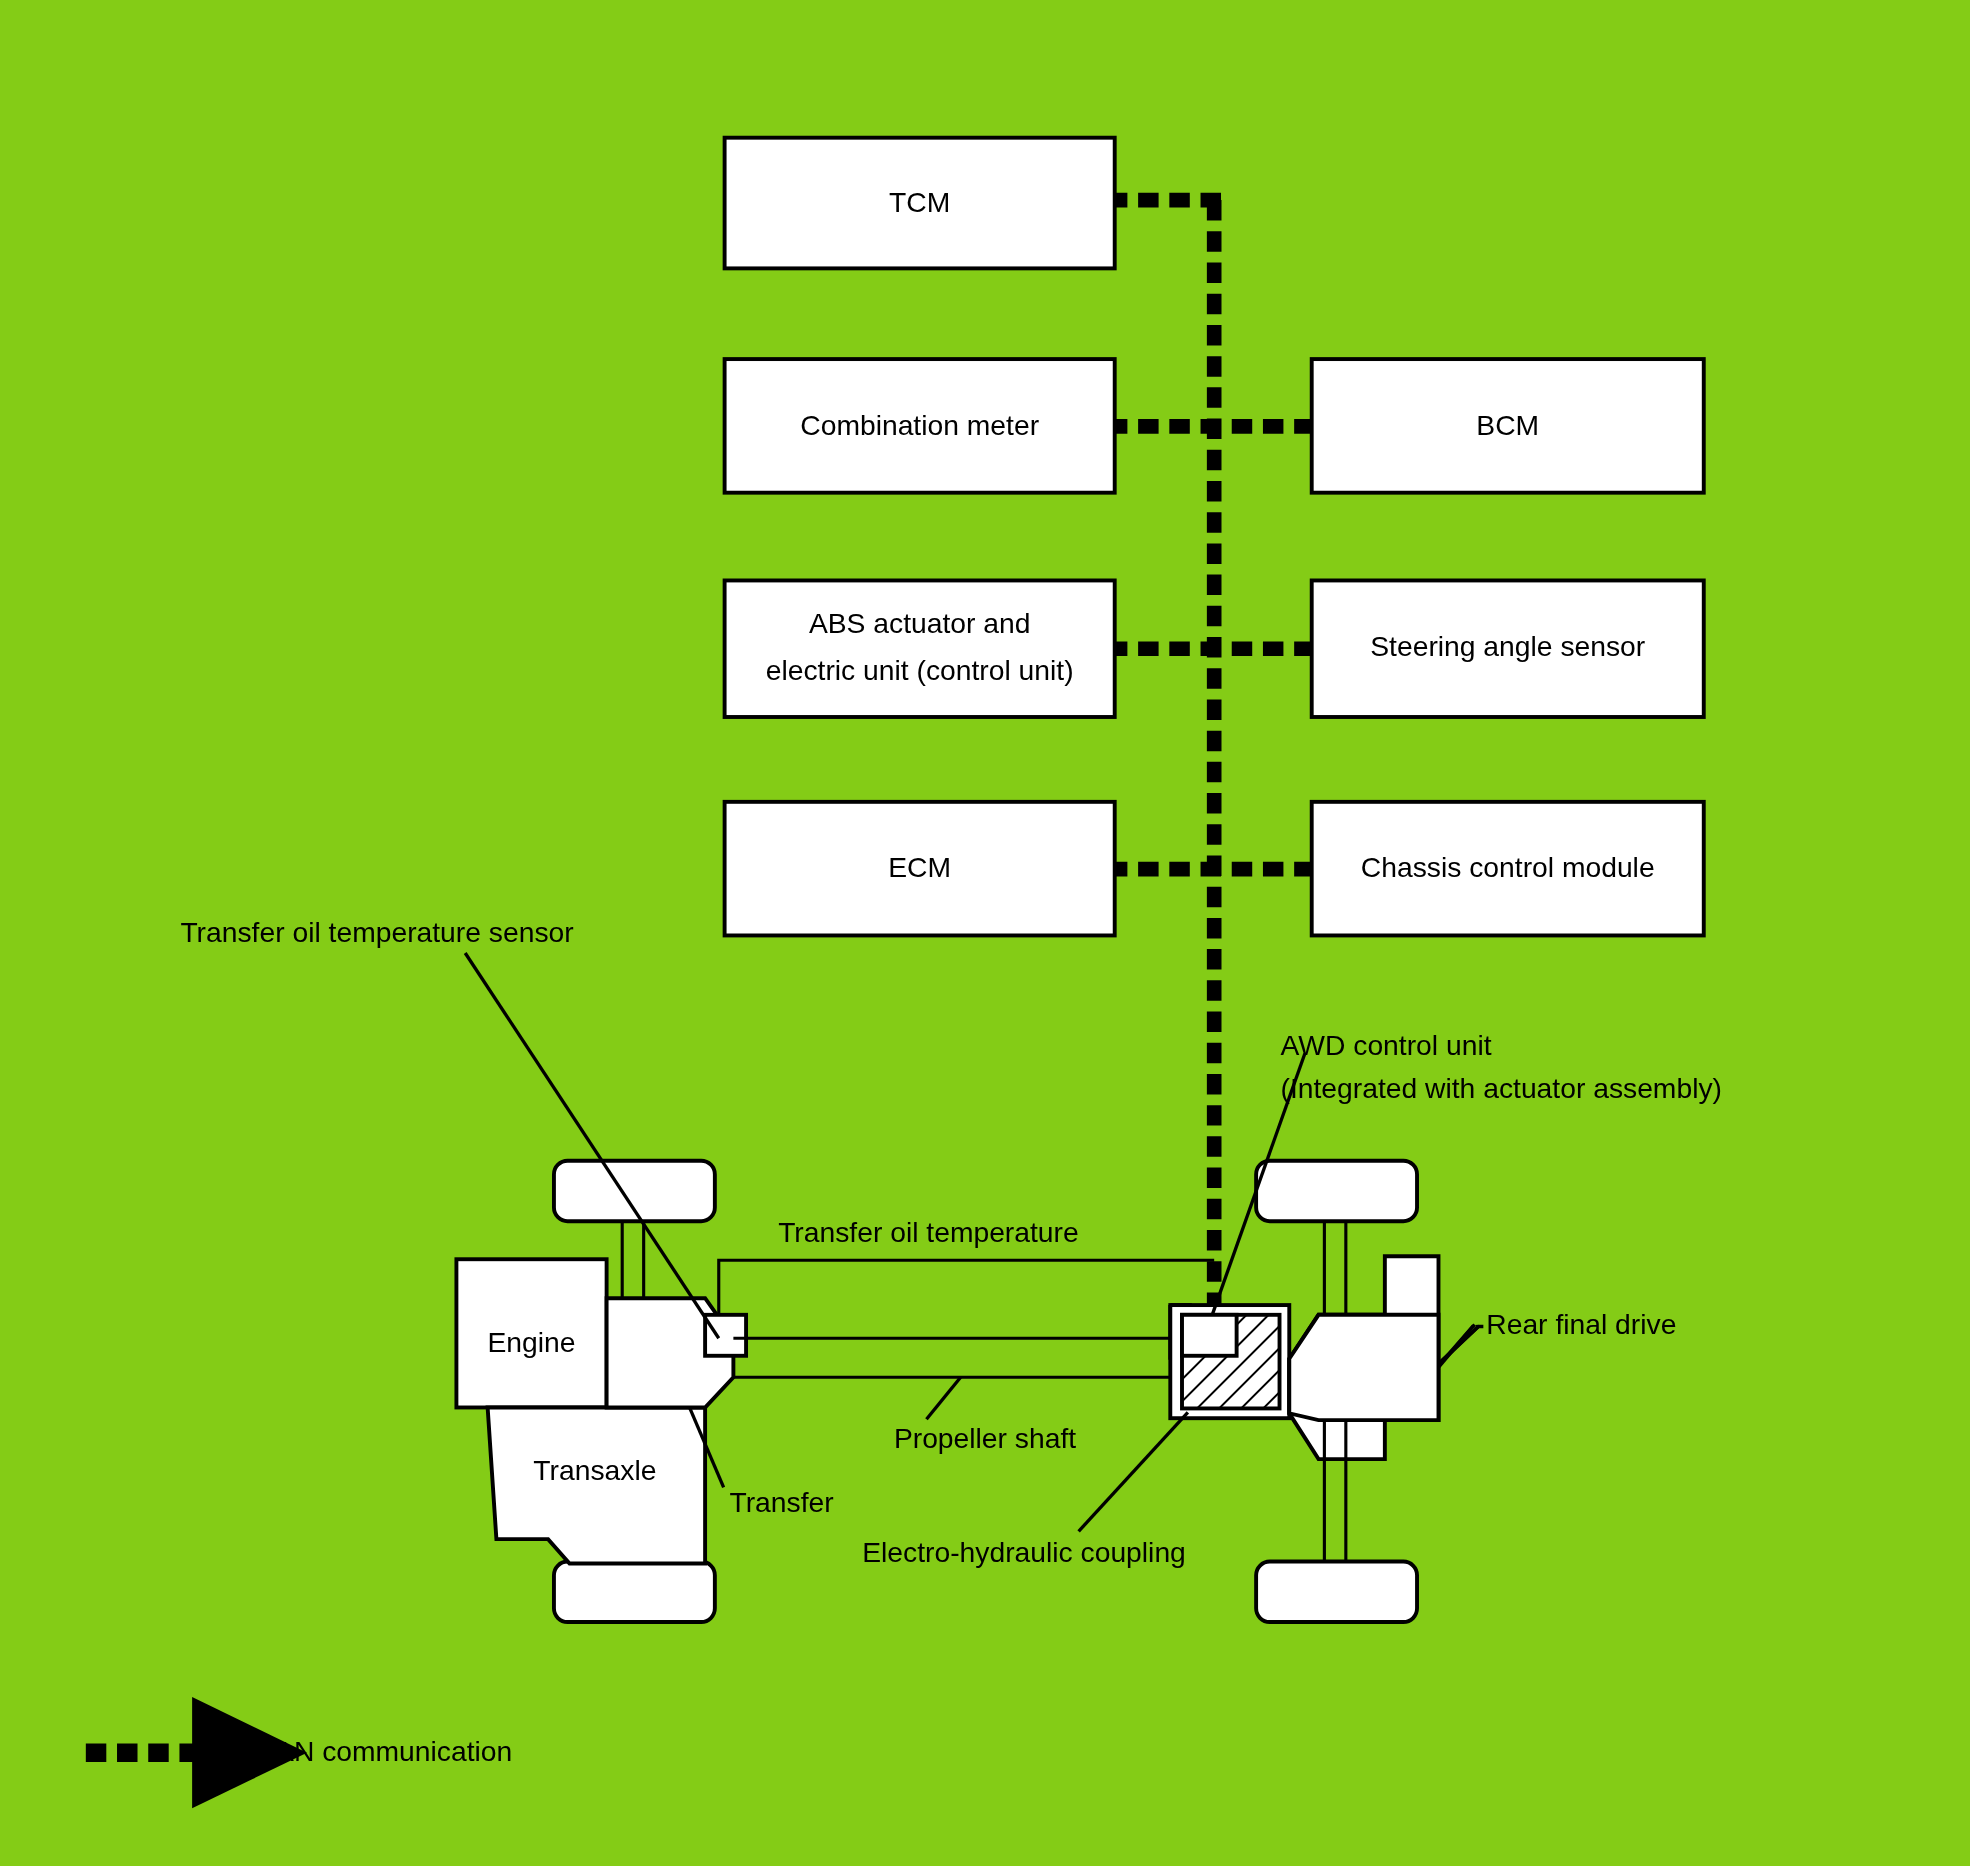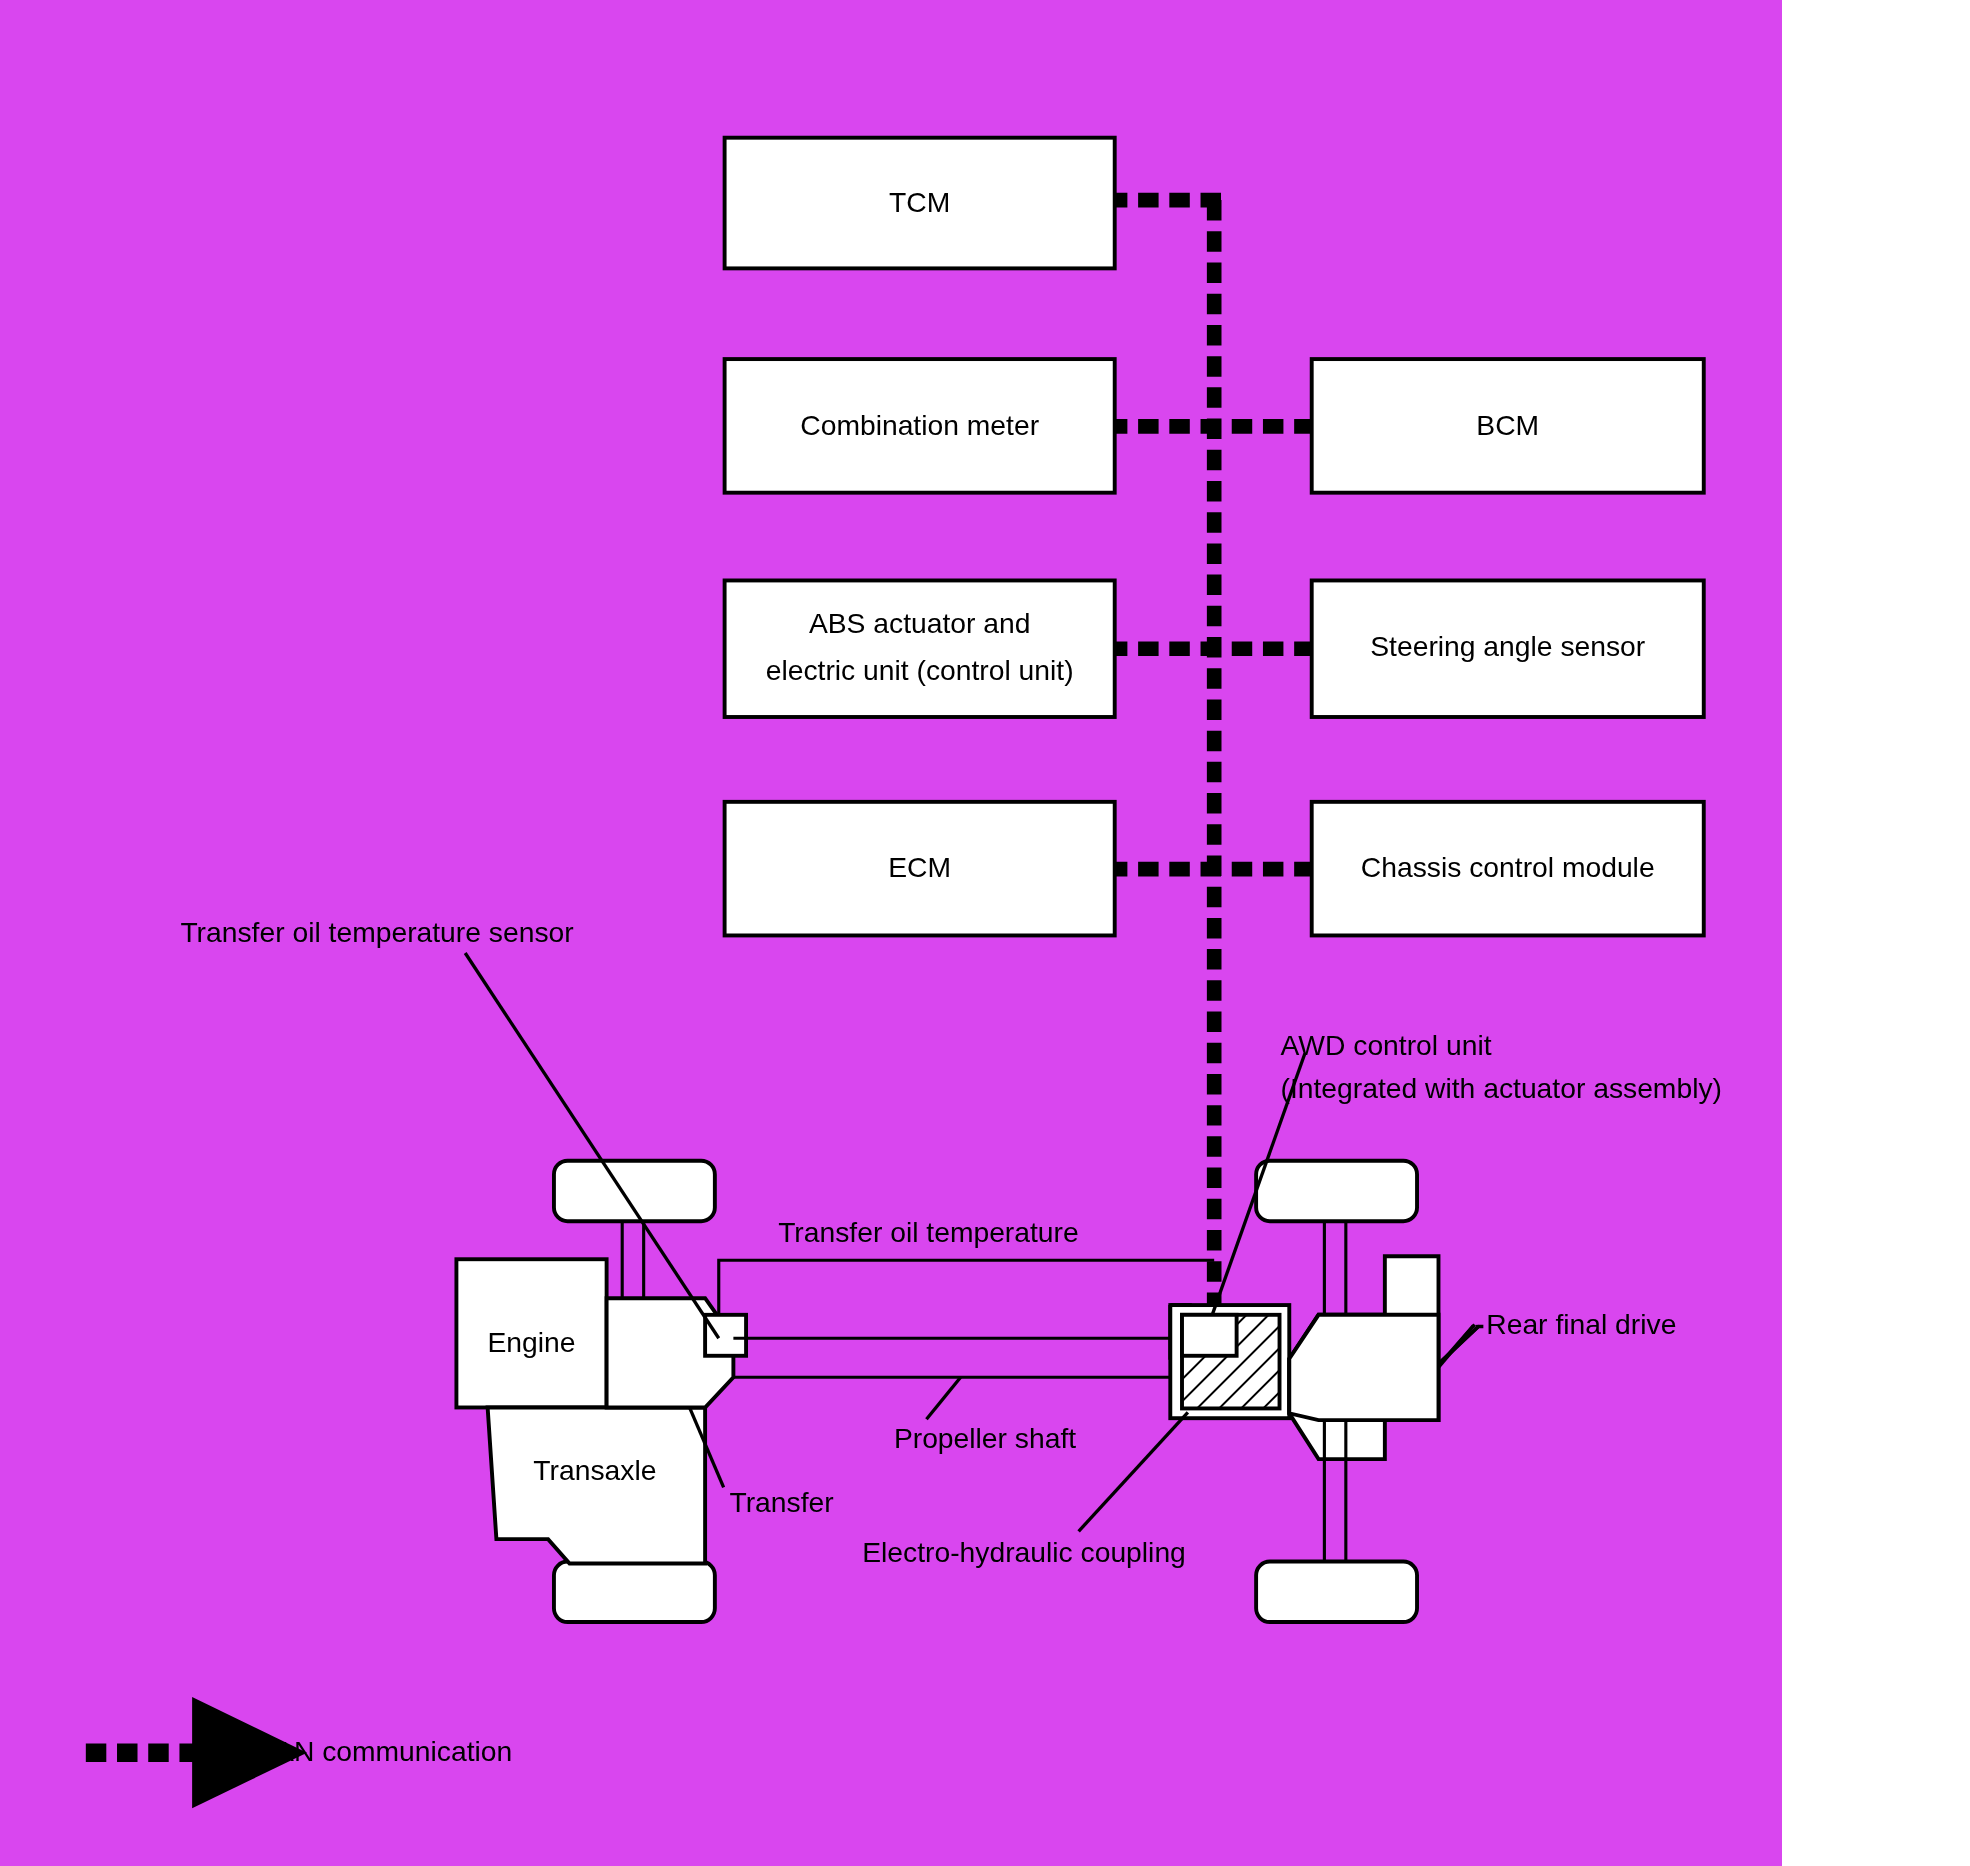--- a/index.html
+++ b/index.html
@@ -2,23 +2,23 @@
 <html><head>
 <meta charset="utf-8">
 <style>
   html, body {
     margin: 0;
     padding: 0;
     background: #ffffff;
   }
   #diagram-root {
     position: relative;
-    width: 1782px;
+    width: 1970px;
     height: 1867px;
-    background: #d946ef;
+    background: #84cc16;
     font-family: "Liberation Sans", sans-serif;
   }
   svg.canvas {
     display: block;
     width: 1970px;
     height: 1867px;
   }
   .module-box {
     fill: #ffffff;
     stroke: #000000;

